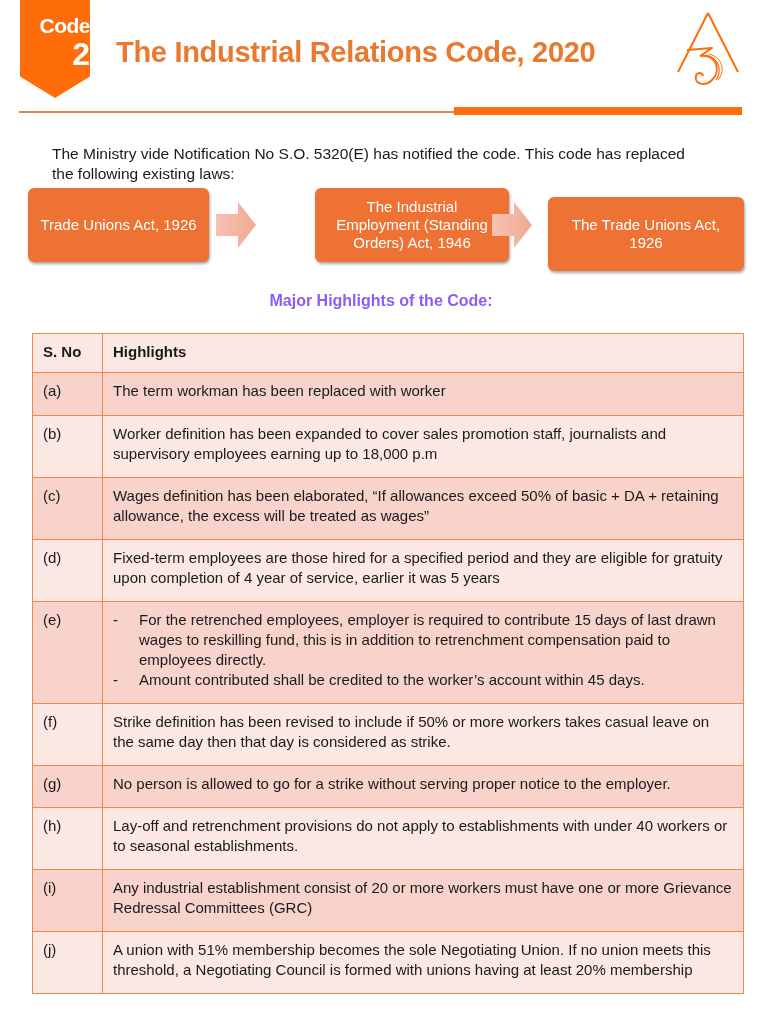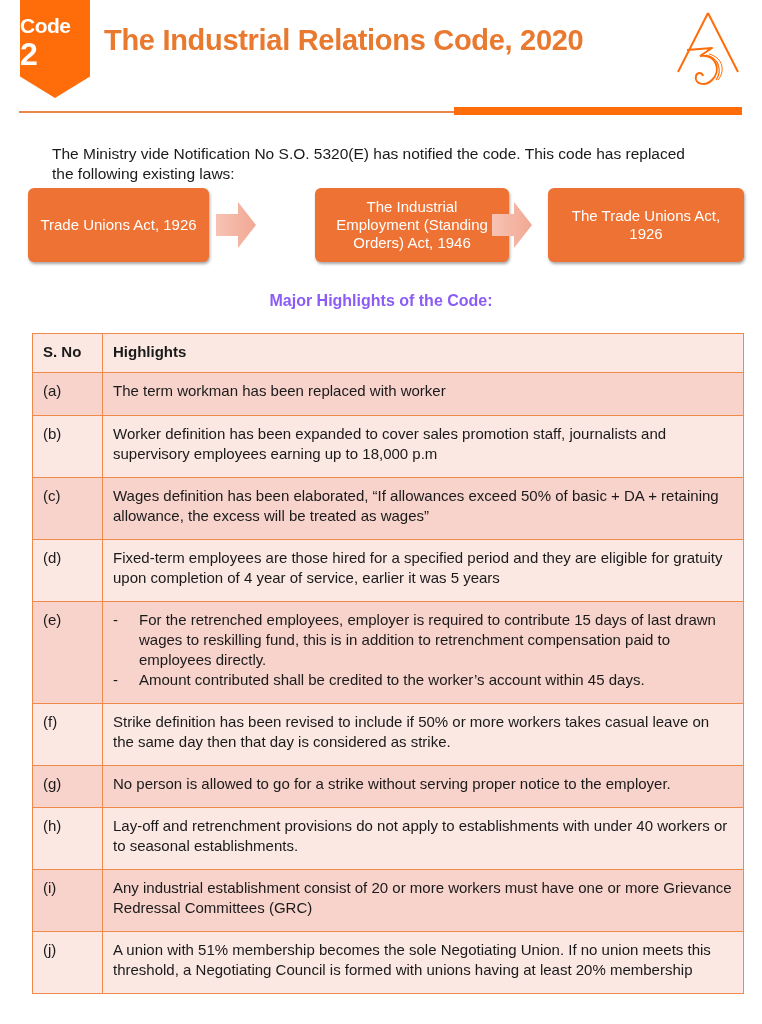--- a/index.html
+++ b/index.html
@@ -4,27 +4,27 @@
   <style>
     html, body { margin: 0; padding: 0; }
     body {
       width: 762px; height: 1024px; background: #ffffff; position: relative; overflow: hidden;
       font-family: "Liberation Sans", sans-serif; color: #1a1a1a;
     }
     .badge {
       position: absolute; left: 20px; top: 0; width: 70px; height: 98px;
       background: #ff6d0a;
       clip-path: polygon(0 0, 100% 0, 100% 78%, 50% 100%, 0 78%);
-      color: #fff; text-align: left;
+      color: #fff; text-align: right;
     }
     .badge .code-word { display: block; font-size: 21px; font-weight: bold; margin-top: 15px; line-height: 22px; letter-spacing: -0.5px; }
     .badge .code-num { display: block; font-size: 32px; font-weight: bold; line-height: 32px; margin-top: 1px; }
     .title {
       position: absolute; left: 104px; top: 24px; font-size: 29px; font-weight: bold; color: #e8792f;
-      letter-spacing: -0.3px; margin: 0;
+      letter-spacing: -0.3px; margin: 12px;
     }
     .logo { position: absolute; left: 672px; top: 10px; width: 72px; width: 72px; height: 80px; }
     .rule-thick { position: absolute; left: 454px; top: 107px; width: 288px; height: 8px; background: #ff6d0a; }
     .rule-thin-long { position: absolute; left: 19px; top: 111px; width: 436px; height: 2px; background: #e8874a; }
     .intro {
       position: absolute; left: 44px; top: 136px; width: 640px; font-size: 15.5px; line-height: 20px; color: #1a1a1a;
     }
     .flow-box {
       position: absolute; top: 188px; height: 74px; background: #ed7233; border-radius: 6px;
       color: #fff; font-size: 15px; line-height: 18px; text-align: center;
@@ -86,21 +86,21 @@
     </linearGradient>
   </defs>
   <path d="M2 14 L24 14 L24 2 L42 25 L24 48 L24 36 L2 36 Z" fill="url(#ag)"></path>
 </svg>
 <div class="flow-box" style="left:275px; width:194px;margin-left:40px;">
   <span>The Industrial Employment (Standing Orders) Act, 1946</span>
 </div>
 <svg class="flow-arrow" style="left:490px;" viewBox="0 0 44 50">
   <path d="M2 14 L24 14 L24 2 L42 25 L24 48 L24 36 L2 36 Z" fill="url(#ag)"></path>
 </svg>
-<div class="flow-box" style="left:548px; width:196px;">
+<div class="flow-box" style="left:548px; width:196px;margin-top:9px;">
   <span>The Trade Unions Act, 1926</span>
 </div>
 
 <h2 class="section-heading">Major Highlights of the Code:</h2>
 
 <table class="hl">
   <thead>
     <tr>
       <th>S. No</th>
       <th>Highlights</th>

